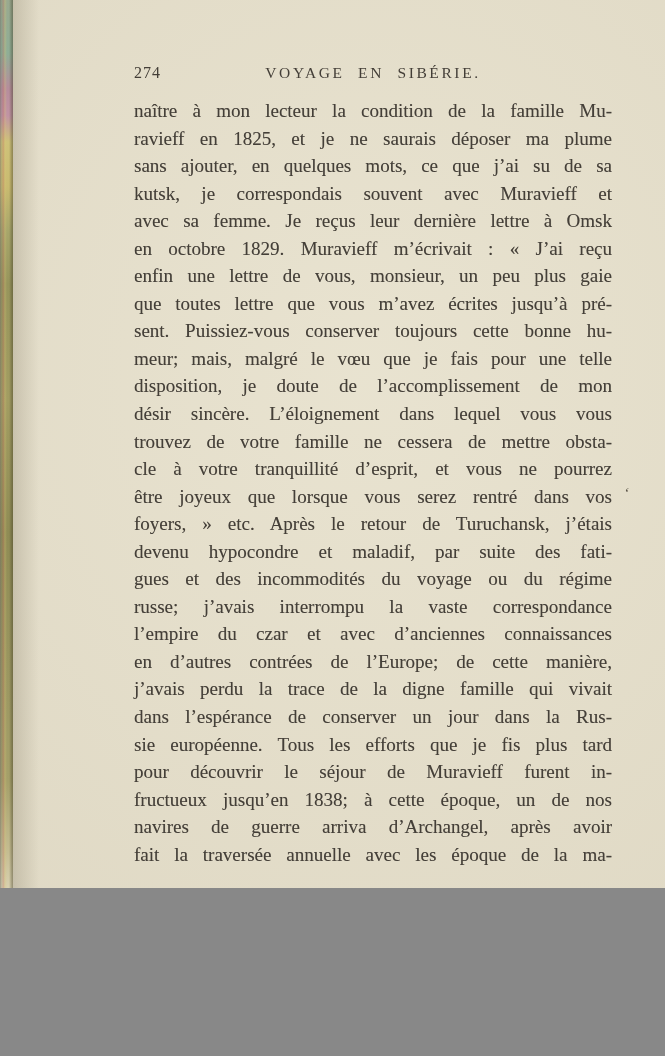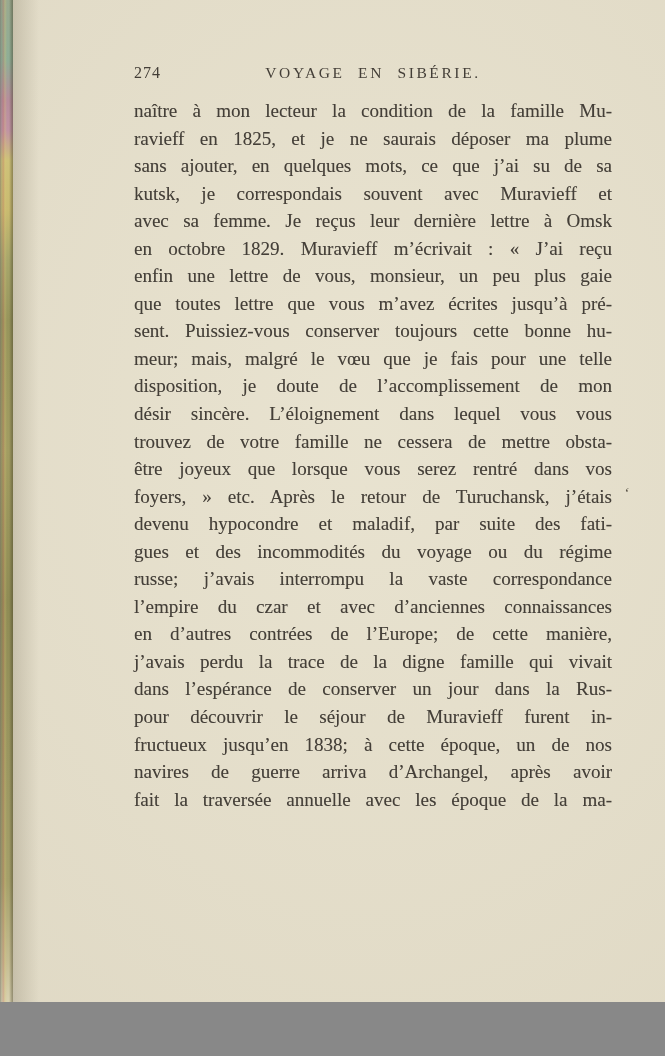--- a/index.html
+++ b/index.html
@@ -1,20 +1,20 @@
 <!DOCTYPE html>
 <html><head>
 <meta charset="utf-8">
 <style>
   * { margin: 0; padding: 0; box-sizing: border-box; }
   html, body { background: #888; }
   .scan {
     position: relative;
     width: 665px;
-    height: 1002px;
+    height: 888px;
     margin: 0 auto;
     overflow: hidden;
     background:
       radial-gradient(130% 110% at 55% 42%, rgba(255,255,255,0.06) 0%, rgba(125,110,80,0.10) 100%),
       #e7e1cd;
     font-family: "Liberation Serif", "DejaVu Serif", serif;
     color: #443f38;
   }
 
   
@@ -108,29 +108,31 @@
     <div class="line">kutsk, je correspondais souvent avec Muravieff et</div>
     <div class="line">avec sa femme. Je reçus leur dernière lettre à Omsk</div>
     <div class="line">en octobre 1829. Muravieff m’écrivait : « J’ai reçu</div>
     <div class="line">enfin une lettre de vous, monsieur, un peu plus gaie</div>
     <div class="line">que toutes lettre que vous m’avez écrites jusqu’à pré-</div>
     <div class="line">sent. Puissiez-vous conserver toujours cette bonne hu-</div>
     <div class="line">meur; mais, malgré le vœu que je fais pour une telle</div>
     <div class="line">disposition, je doute de l’accomplissement de mon</div>
     <div class="line">désir sincère. L’éloignement dans lequel vous vous</div>
     <div class="line">trouvez de votre famille ne cessera de mettre obsta-</div>
+    <div class="line">cle à votre tranquillité d’esprit, et vous ne pourrez</div>
     <div class="line">être joyeux que lorsque vous serez rentré dans vos</div>
     <div class="line">foyers, » etc. Après le retour de Turuchansk, j’étais</div>
     <div class="line">devenu hypocondre et maladif, par suite des fati-</div>
     <div class="line">gues et des incommodités du voyage ou du régime</div>
     <div class="line">russe; j’avais interrompu la vaste correspondance</div>
     <div class="line">l’empire du czar et avec d’anciennes connaissances</div>
     <div class="line">en d’autres contrées de l’Europe; de cette manière,</div>
     <div class="line">j’avais perdu la trace de la digne famille qui vivait</div>
     <div class="line">dans l’espérance de conserver un jour dans la Rus-</div>
+    <div class="line">sie européenne. Tous les efforts que je fis plus tard</div>
     <div class="line">pour découvrir le séjour de Muravieff furent in-</div>
     <div class="line">fructueux jusqu’en 1838; à cette époque, un de nos</div>
     <div class="line">navires de guerre arriva d’Archangel, après avoir</div>
     <div class="line">fait la traversée annuelle avec les époque de la ma-</div>
   </div>
 
   <span class="ink-mark">‘</span>
 
 </div>
 

